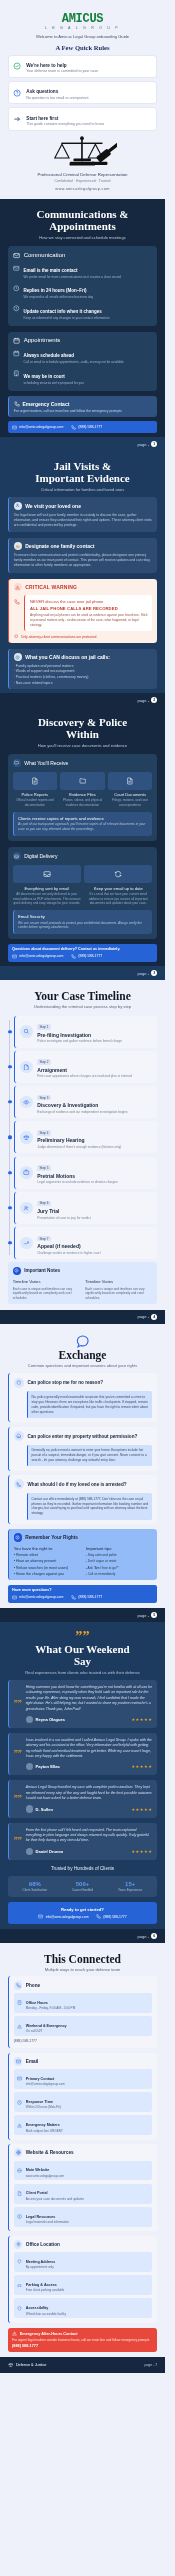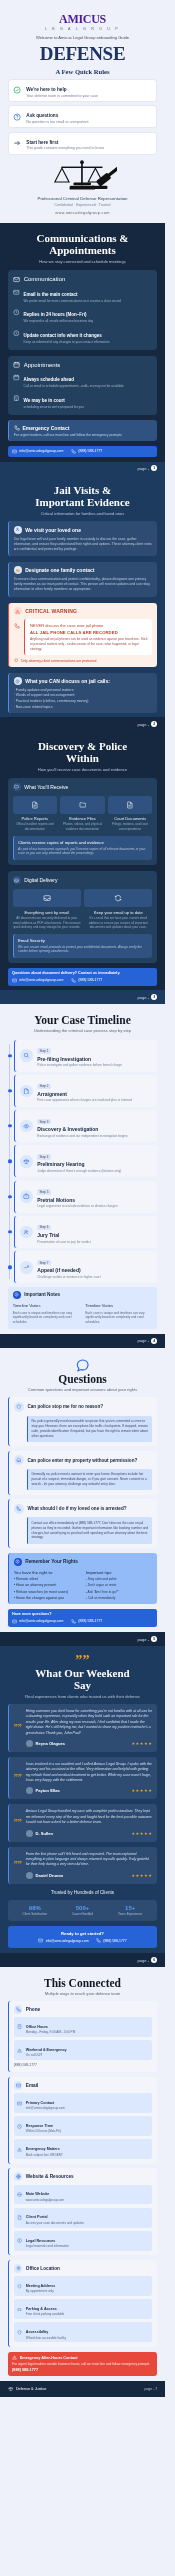--- a/index.html
+++ b/index.html
@@ -7,21 +7,21 @@
     width: 165px;
     font-family: "Liberation Sans", sans-serif;
     background: #eef0fa;
     color: #1b2a44;
     -webkit-font-smoothing: antialiased;
   }
   .page { width:165px; position:relative; overflow:hidden; }
 
   
   .cover { background:#eef0fa; padding:12px 7.7px 5.5px; text-align:center; }
-  .logo-amicus { font-family:Liberation Serif, serif; font-weight:bold; font-size:12px; letter-spacing:-0.3px; color:#4c1d95; }
+  .logo-amicus { font-family:Liberation Mono, monospace; font-weight:bold; font-size:12px; letter-spacing:-0.3px; color:#15803d; }
   .logo-sub { font-size:3.6px; letter-spacing:2.2px; color:#5a6472; margin-top:-0.5px; }
   .welcome { font-size:4.1px; color:#47506a; margin-top:4.4px; }
   .cover-title { font-family:"Liberation Serif", serif; font-weight:bold; font-size:19px; line-height:0.95; color:#1d3461; margin-top:5px; letter-spacing:-0.3px;}
   .quick-rules { font-family:"Liberation Serif", serif; font-weight:bold; font-size:6.6px; color:#1d3461; margin-top:5.5px; }
   .rule-card { background:#fff; border:0.5px solid #e3e6f3; border-radius:3.3px; padding:3.3px 4.4px; margin-top:3.3px; display:flex; align-items:center; gap:4.4px; text-align:left; }
   .rule-ico { width:8.8px; height:8.8px; flex:0 0 8.8px; display:flex; align-items:center; justify-content:center; }
   .rule-t { font-size:4.7px; font-weight:bold; color:#16243c; }
   .rule-d { font-size:3.6px; color:#77809a; margin-top:0.5px; }
   .scales { margin:5.5px auto 2.2px; display:block; }
   .cover-tag { font-size:4.4px; color:#3c4660; }
@@ -169,21 +169,20 @@
   .fr { font-size:3.5px; color:#b9c6da; }
   svg { display:block; }
 </style>
 </head>
 <body>
 
 <div class="page cover">
   <div class="logo-amicus">AMICUS</div>
   <div class="logo-sub">L E G A L   G R O U P</div>
   <div class="welcome">Welcome to Amicus Legal Group onboarding Guide</div>
-  <div class="cover-title">DEFENSE</div>
   <div class="quick-rules">A Few Quick Rules</div>
 
   <div class="rule-card">
     <span class="rule-ico">
       <svg width="8.2" height="8.2" viewBox="0 0 24 24" fill="none" stroke="#1aa85a" stroke-width="2">
           <circle cx="12" cy="12" r="9"></circle>
           <path d="M8 12.5l2.5 2.5L16 9"></path>
         </svg>
     </span>
     <span>
@@ -676,21 +675,21 @@
 </div>
 <div class="pagebar dk">
   <span class="lbl">page -</span>
   <span class="pagenum">4</span>
 </div>
 
 <div class="page light">
   <svg class="faq-ico-top" width="15.4" height="14.3" viewBox="0 0 24 24" fill="none" stroke="#2563eb" stroke-width="1.8">
       <path d="M21 11.5a8.4 8.4 0 01-9 8.4 9.6 9.6 0 01-2.6-.4L4 21.5l1.6-4A8.2 8.2 0 013 11.5C3 7 7 3.5 12 3.5s9 3.5 9 8z"></path>
     </svg>
-  <div class="faq-t">Questions</div>
+  <div class="faq-t">Exchange</div>
   <div class="faq-s">Common questions and important answers about your rights</div>
 
   <div class="faq-item">
     <div class="faq-q">
       <span class="faq-qi">
           <svg width="5.5" height="5.5" viewBox="0 0 24 24" fill="none" stroke="#2563eb" stroke-width="2">
             <path d="M12 3l7 3v5c0 5-3 8-7 10-4-2-7-5-7-10V6z"></path>
           </svg>
         </span>
       <span class="faq-qt">Can police stop me for no reason?</span>

